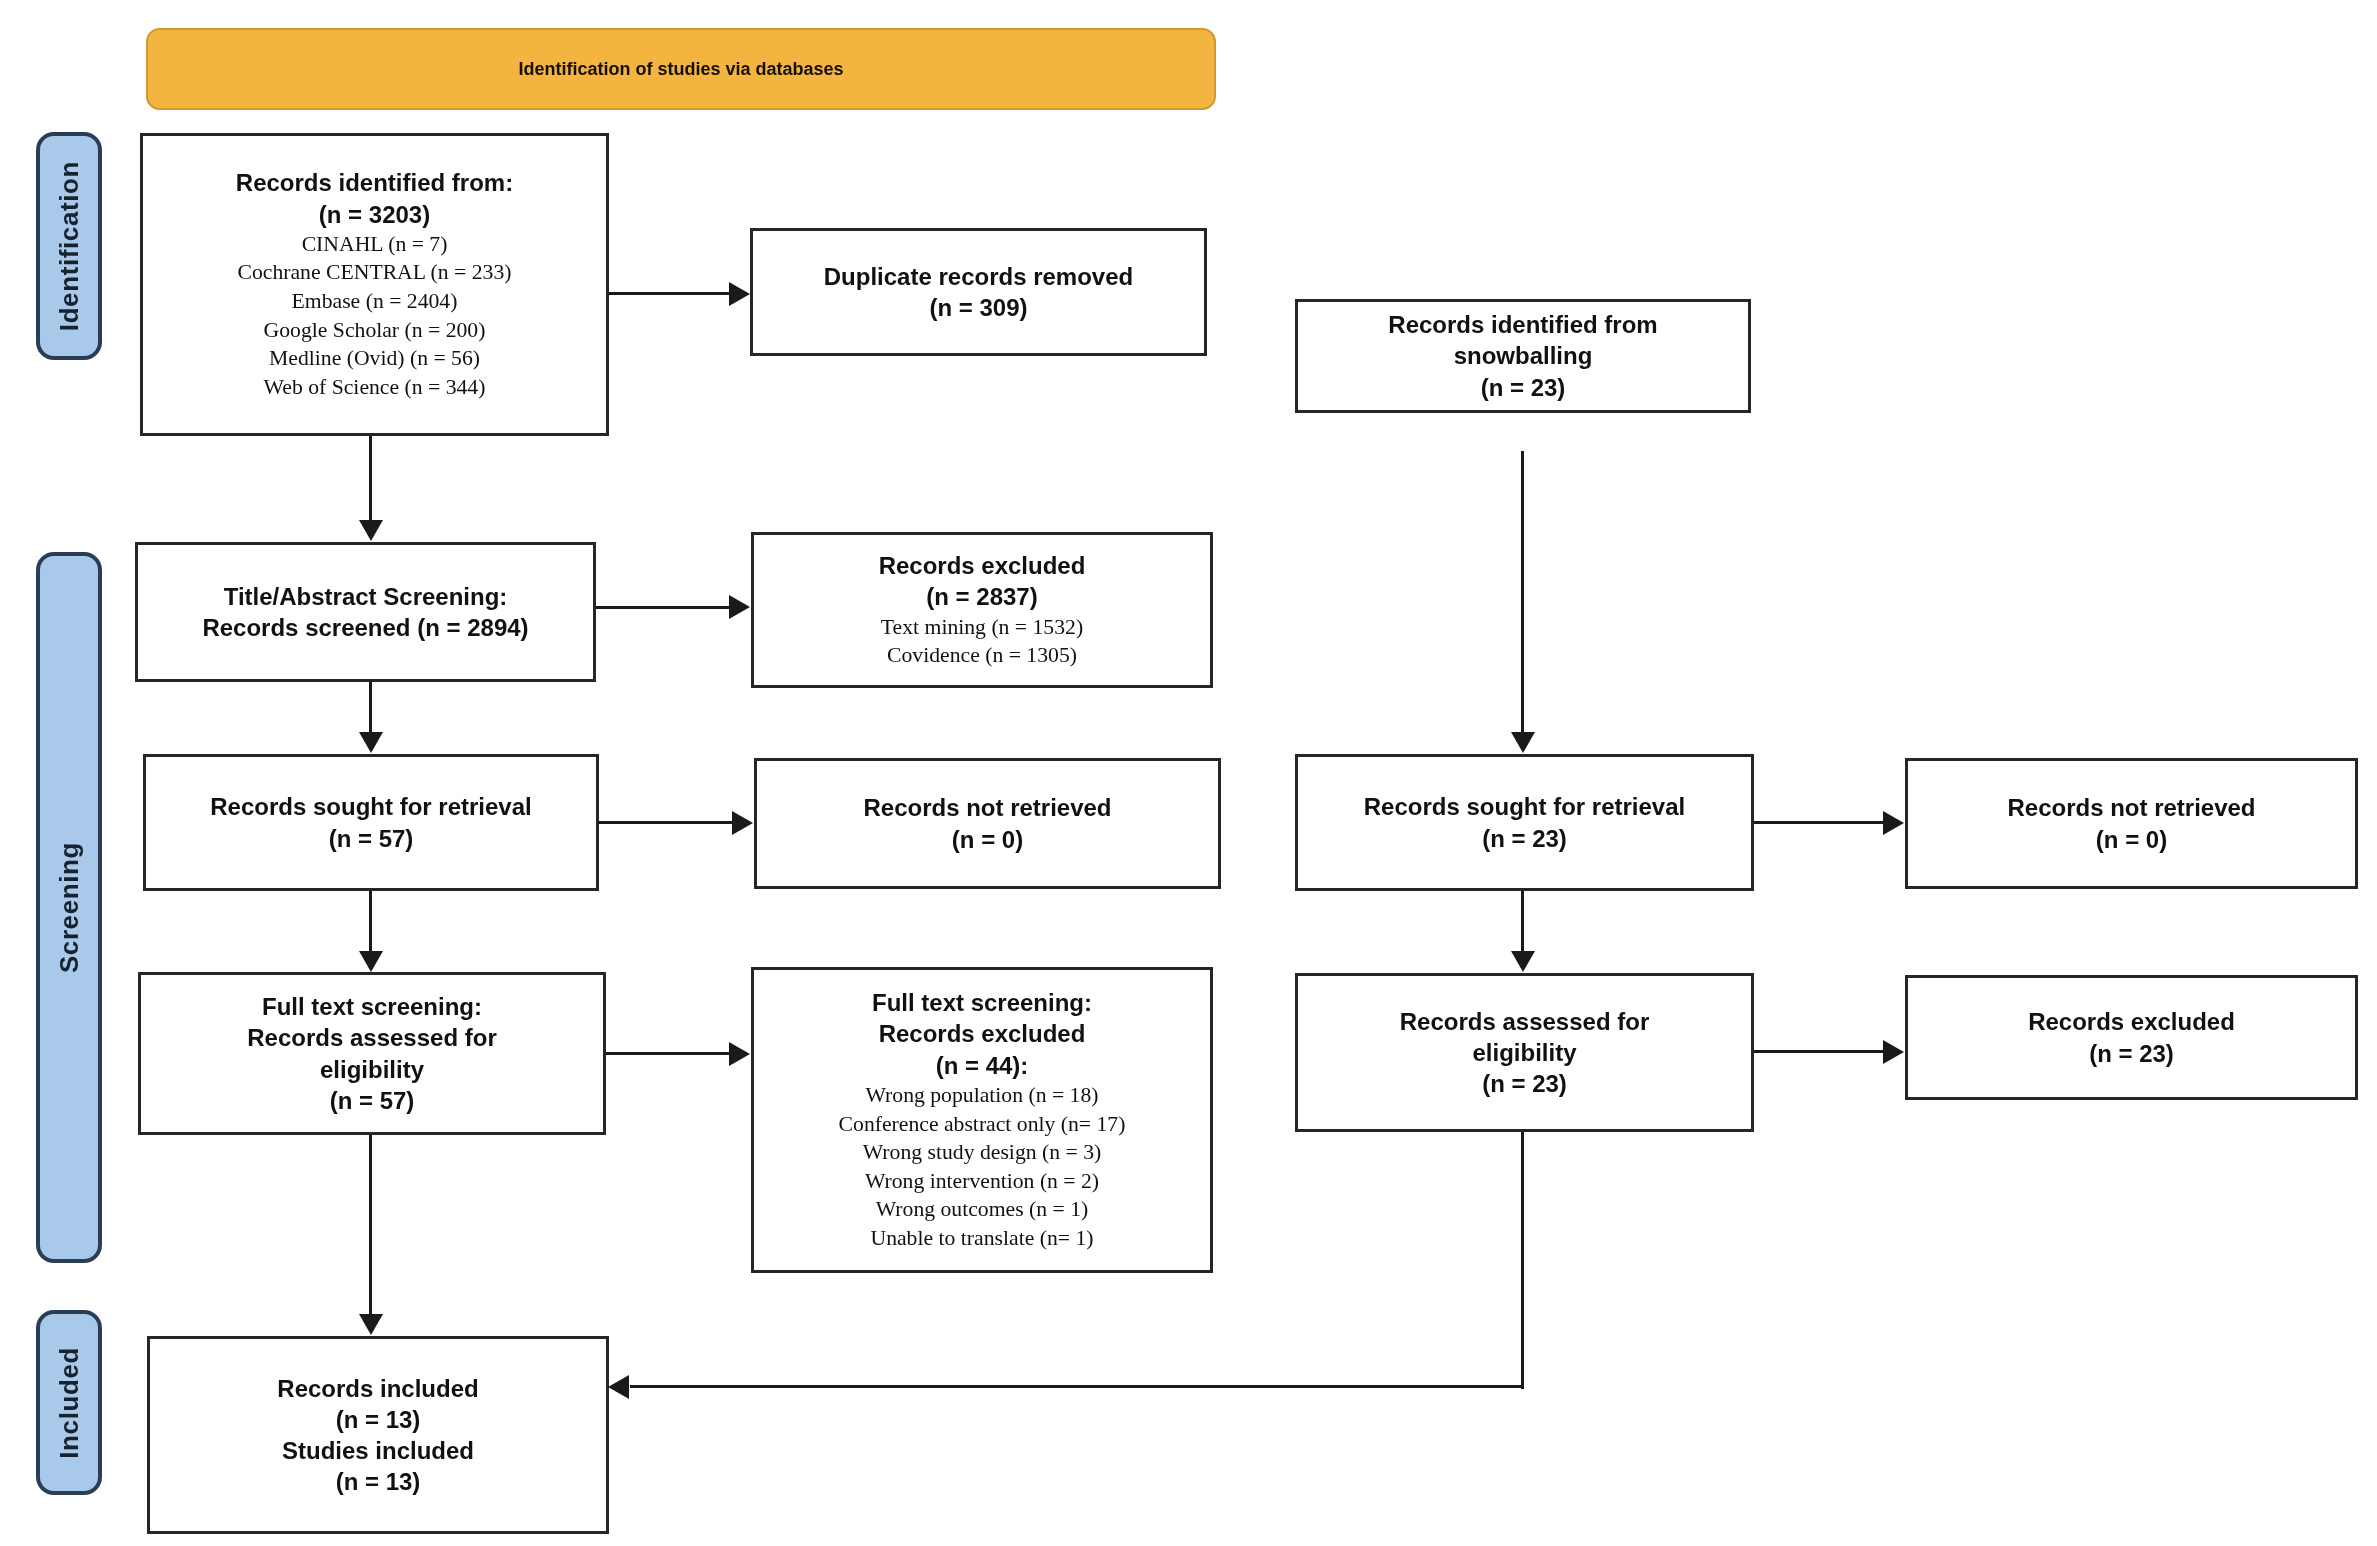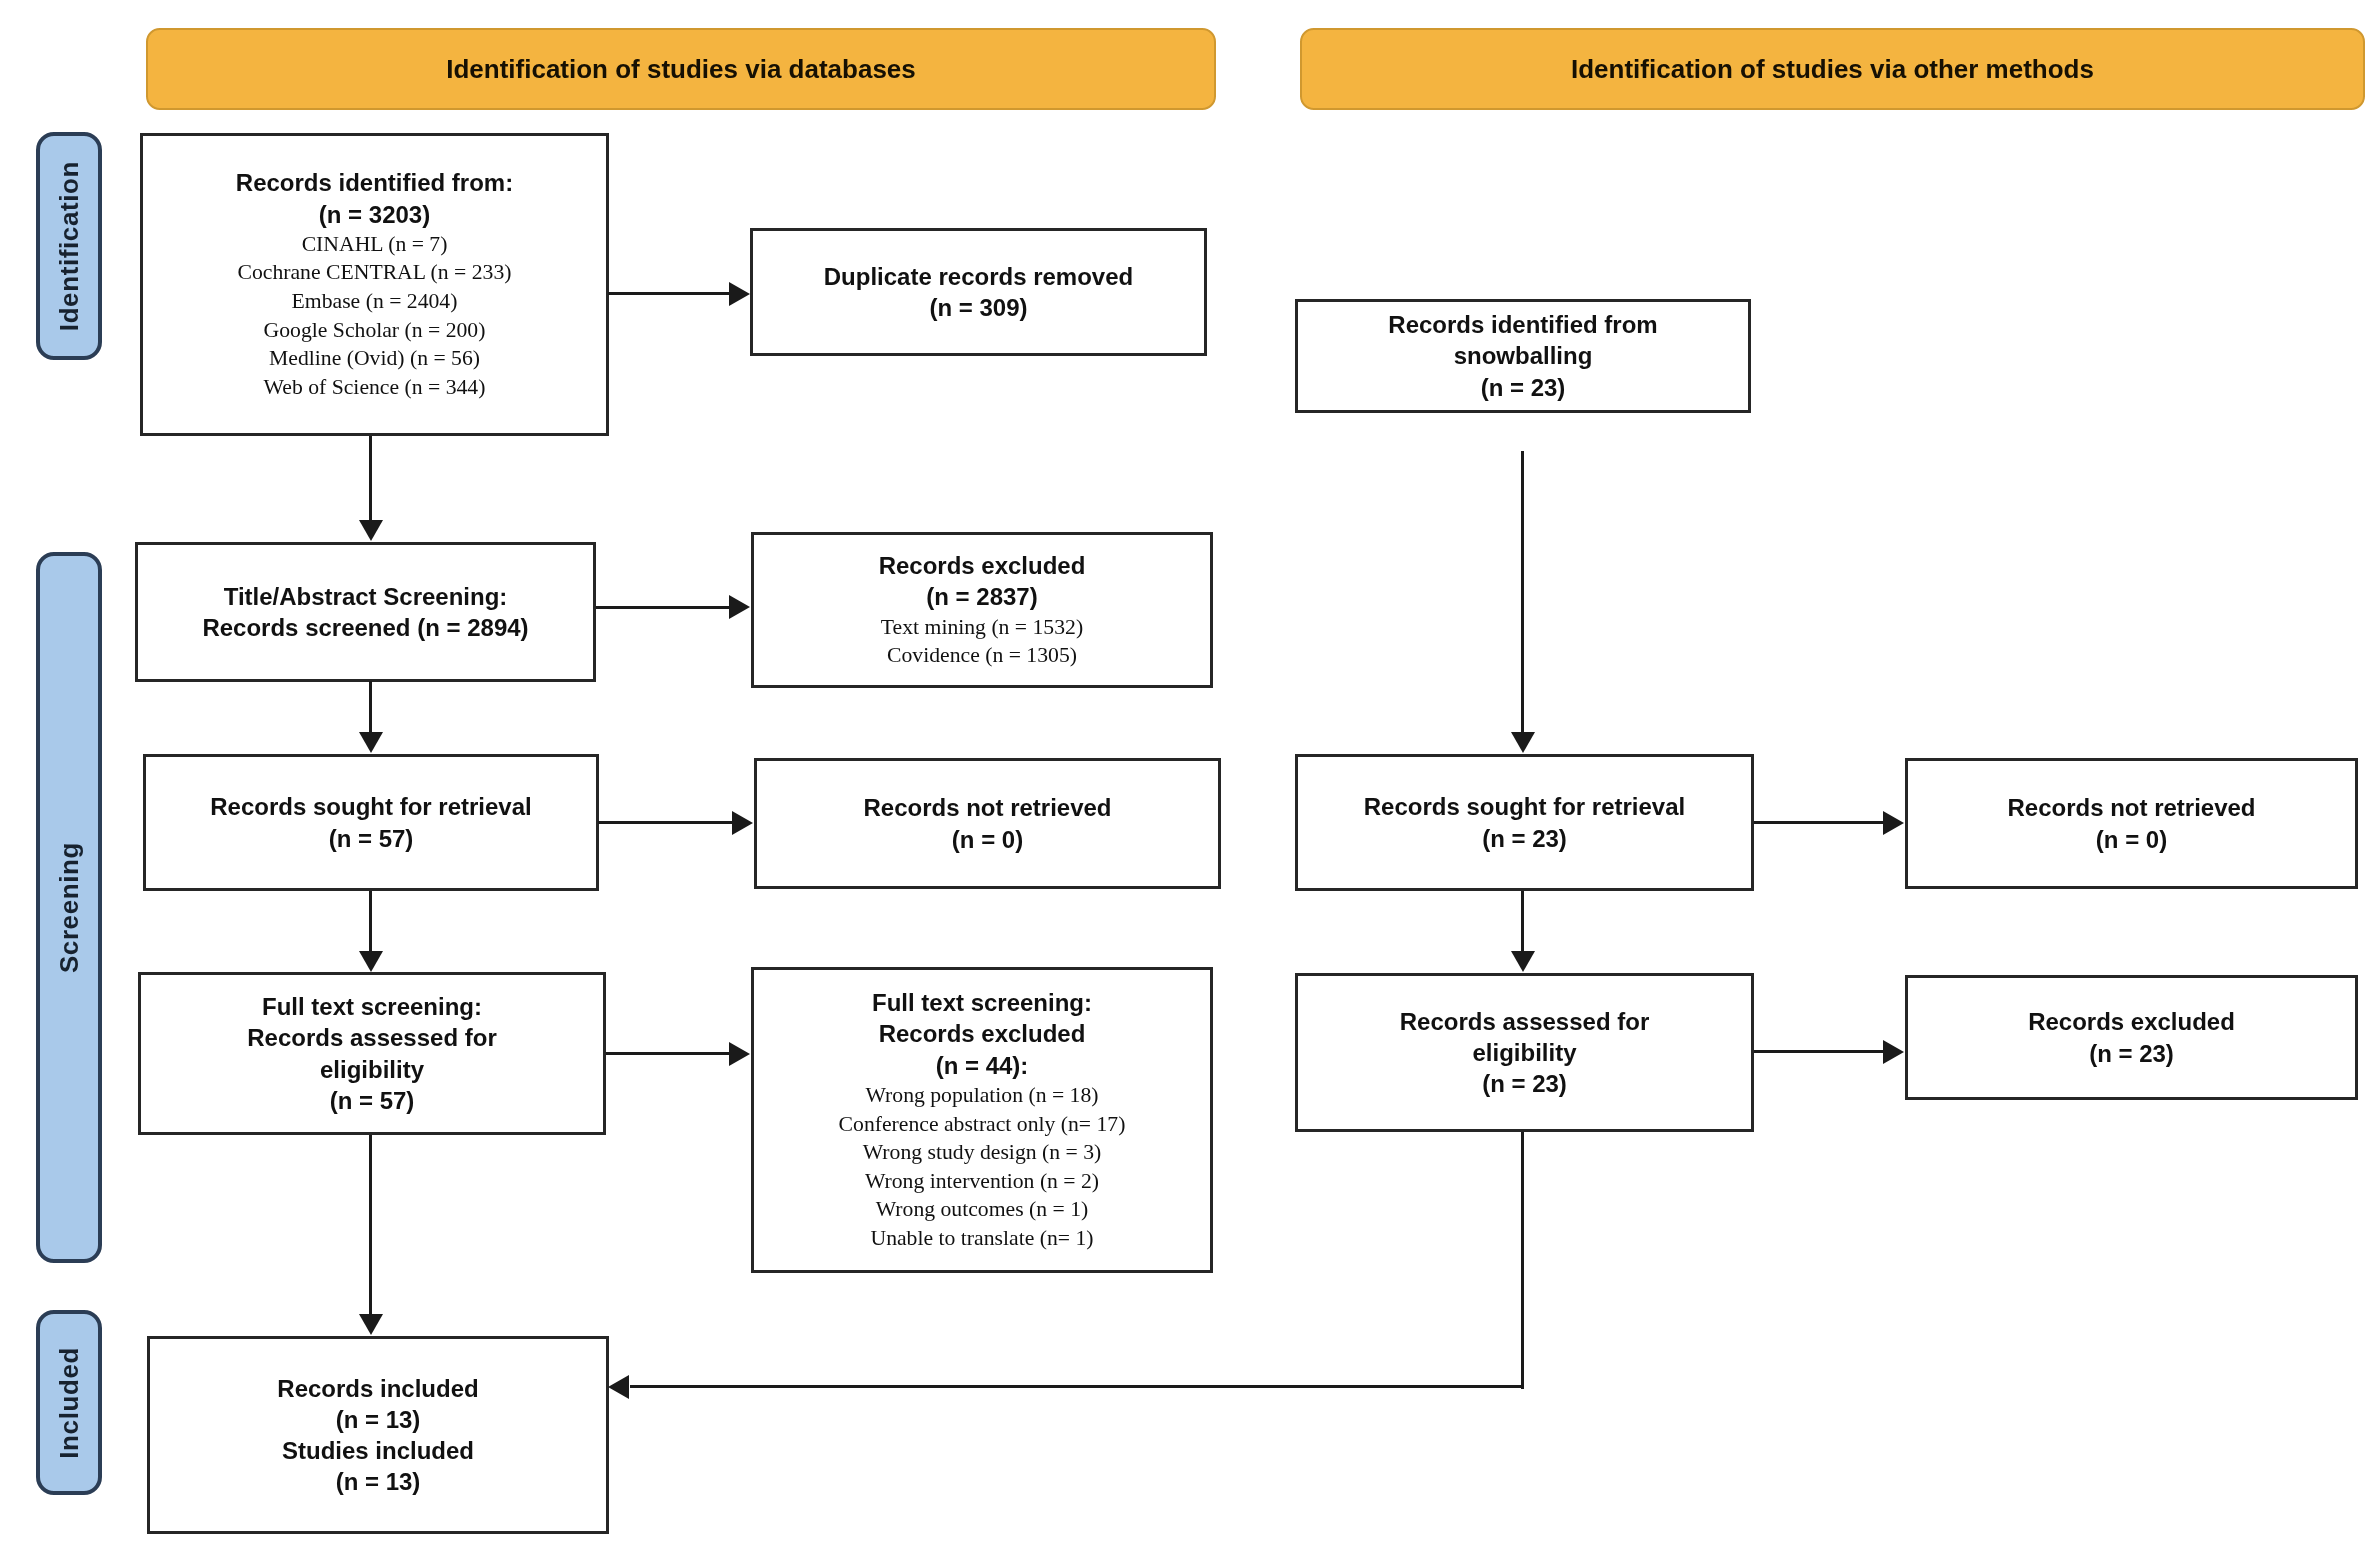--- a/index.html
+++ b/index.html
@@ -10,21 +10,21 @@
     font-family:"Liberation Sans", sans-serif;
     color:var(--text,#111111);
     overflow:hidden;
   }
   .banner{
     position:absolute;
     background:var(--banner-fill,#F4B440);
     border:2.3px solid var(--banner-border,#D0982F);
     border-radius:13.7px;
     display:flex;align-items:center;justify-content:center;
-    font-weight:bold;font-size:26px;color:#161003;
+    font-weight:bold;font-size:18px;color:#161003;
     box-sizing:border-box;
   }
   .side{
     position:absolute;
     background:var(--sidebar-fill,#A9C9EA);
     border:4px solid var(--sidebar-border,#2B3D55);
     border-radius:18px;
     display:flex;align-items:center;justify-content:center;
     box-sizing:border-box;
   }
@@ -60,23 +60,20 @@
     border-right:21.7px solid var(--arrow,#1A1A1A);}
 </style>
 </head>
 <body>
 
 <div id="stage">
 
   <div class="banner" style="left:146px;top:28px;width:1070px;height:82px;">
     <span>Identification of studies via databases</span>
   </div>
-  <div class="banner" style="left:1300px;top:28px;width:1065px;height:82px;">
-    <span>Identification of studies via other methods</span>
-  </div>
 
   <div class="side" style="left:36px;top:132px;width:66px;height:228px;">
     <span>Identification</span>
   </div>
   <div class="side" style="left:36px;top:552px;width:66px;height:711px;">
     <span>Screening</span>
   </div>
   <div class="side" style="left:36px;top:1310px;width:66px;height:185px;">
     <span>Included</span>
   </div>

